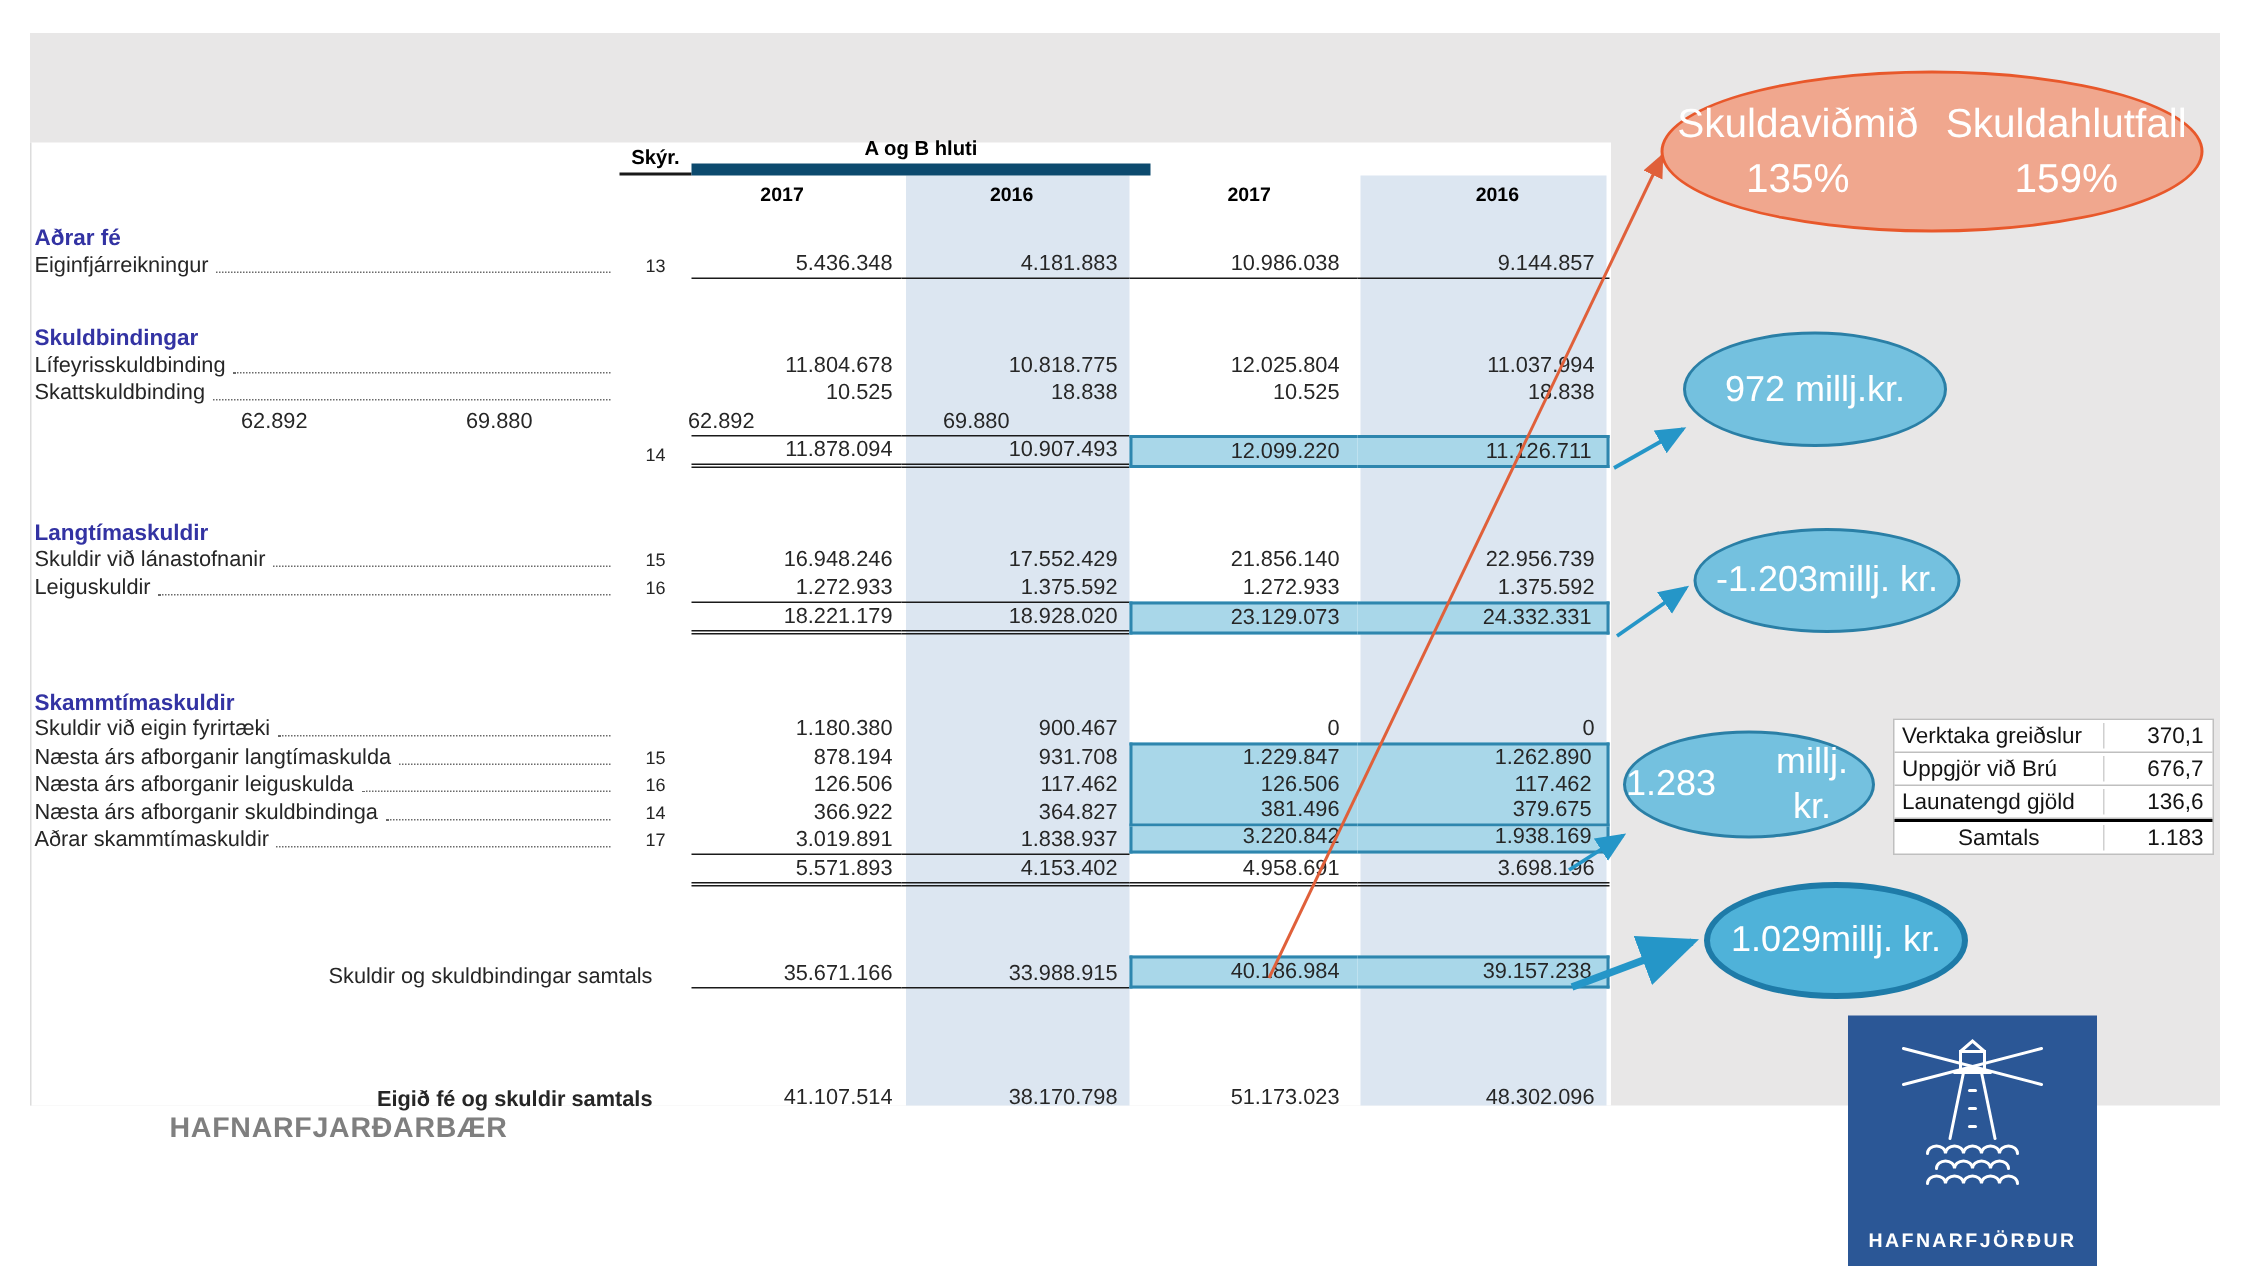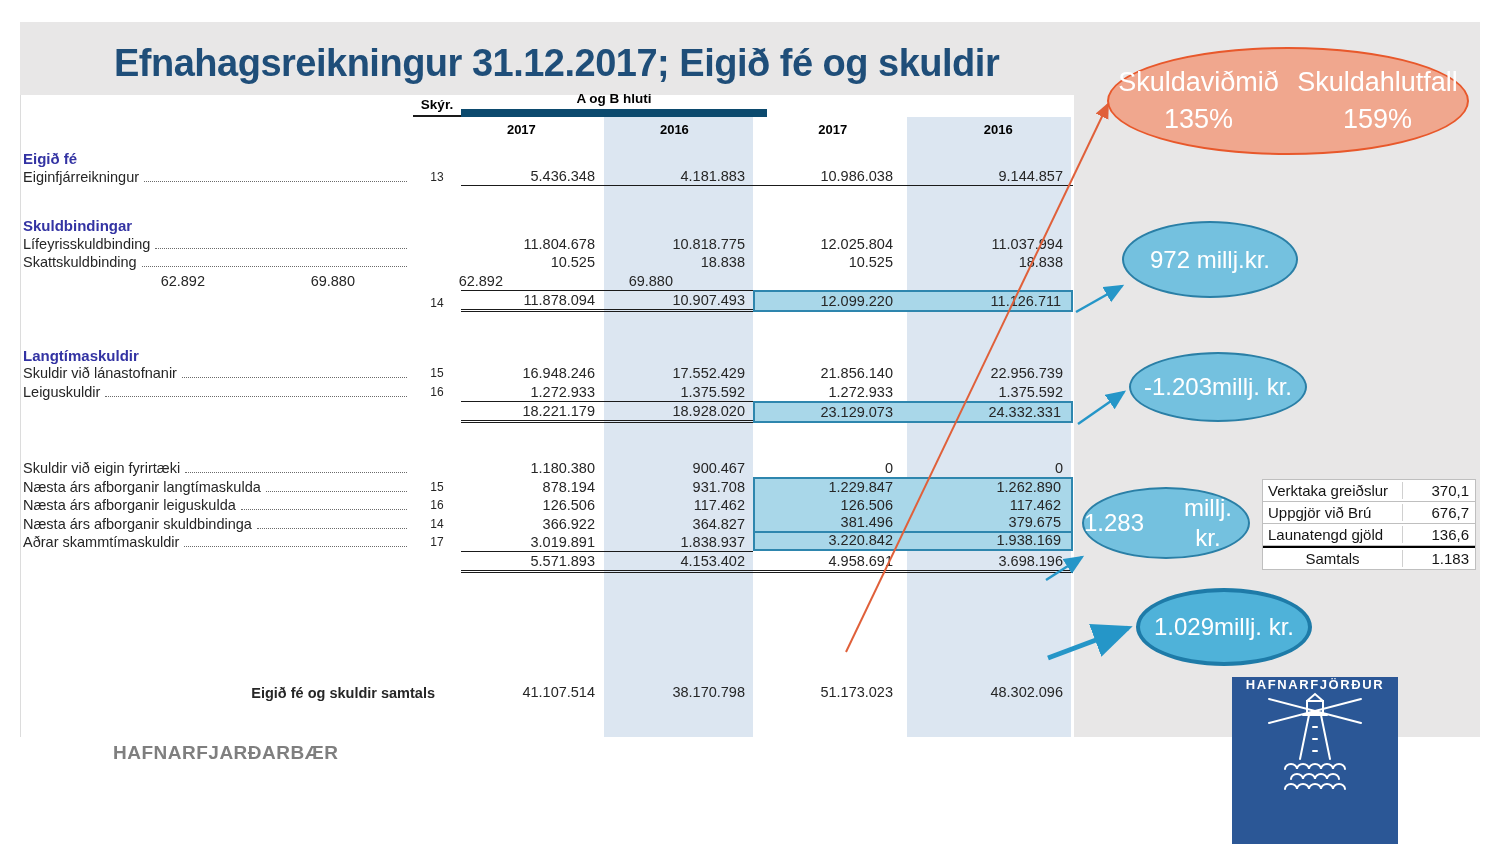--- a/index.html
+++ b/index.html
@@ -54,31 +54,30 @@
   .ov3{left:1082px;top:487px;width:168px;height:72px;gap:24px;}
   .ov4{left:1136px;top:588px;width:176px;height:78px;background:#4FB2D9;border:4px solid #1E7BA8;}
   .side-table{position:absolute;left:1262px;top:479px;background:#fff;border:1px solid #BFBFBF;
               font-size:15px;color:#141414;z-index:7;}
   .st-row{display:flex;height:21px;align-items:center;border-bottom:1px solid #BFBFBF;}
   .st-row.st-total{border-top:2.5px solid #000;border-bottom:none;}
   .st-l{width:140px;padding:0 5px;border-right:1px solid #D0D0D0;box-sizing:border-box;white-space:nowrap;}
   .st-total .st-l{text-align:center;}
   .st-v{width:60px;text-align:right;padding:0 6px;}
   .logo{position:absolute;left:1232px;top:677px;width:166px;height:167px;background:#2B5796;
-        z-index:7;display:flex;flex-direction:column;align-items:center;justify-content:flex-start;
+        z-index:7;display:flex;flex-direction:column;align-items:center;justify-content:flex-end;
         padding-bottom:10px;box-sizing:border-box;}
   .logo svg{position:absolute;top:10px;left:50%;transform:translateX(-50%);}
   .logo-text{font-size:13px;font-weight:bold;letter-spacing:1.6px;color:#fff;z-index:1;}
 </style>
 </head>
 <body>
 
 <div class="canvas">
   <div class="gray-bg"></div>
-  <div class="slide-title">Efnahagsreikningur 31.12.2017; Eigið fé og skuldir</div>
 
   <div class="panel">
     <div class="shade s1"></div>
     <div class="shade s2"></div>
 
     <div class="bs">
 
       <div class="row rh1">
         <div class="c lbl"></div>
         <div class="c hc skyrh">Skýr.</div>
@@ -90,21 +89,21 @@
         <div class="c skyr"></div>
         <div class="c c1 yr">2017</div>
         <div class="c c2 yr">2016</div>
         <div class="c c3 yr">2017</div>
         <div class="c c4 yr">2016</div>
       </div>
 
       <div class="sp" style="height:8px"></div>
 
       <div class="row rst">
-        <div class="c sec-title">Eigið fé</div>
+        <div class="c sec-title">Aðrar fé</div>
       </div>
       <div class="row r19">
         <div class="c lbl">
             <span class="txt">Eiginfjárreikningur</span>
             <span class="dots"></span>
           </div>
         <div class="c skyr">13</div>
         <div class="c n c1 u1">5.436.348</div>
         <div class="c n c2 u1">4.181.883</div>
         <div class="c n c3 u1">10.986.038</div>
@@ -185,20 +184,23 @@
         <div class="c lbl"></div>
         <div class="c skyr"></div>
         <div class="c n c1 tt td">18.221.179</div>
         <div class="c n c2 tt td">18.928.020</div>
         <div class="c n c3 hl hlt hlb hll">23.129.073</div>
         <div class="c n c4 hl hlt hlb hlr">24.332.331</div>
       </div>
 
       <div class="sp" style="height:36px"></div>
 
+      <div class="row rst">
+        <div class="c sec-title">Skammtímaskuldir</div>
+      </div>
       <div class="row r18">
         <div class="c lbl">
             <span class="txt">Skuldir við eigin fyrirtæki</span>
             <span class="dots"></span>
           </div>
         <div class="c skyr"></div>
         <div class="c n c1">1.180.380</div>
         <div class="c n c2">900.467</div>
         <div class="c n c3">0</div>
         <div class="c n c4">0</div>
@@ -251,20 +253,27 @@
         <div class="c lbl"></div>
         <div class="c skyr"></div>
         <div class="c n c1 tt td">5.571.893</div>
         <div class="c n c2 tt td">4.153.402</div>
         <div class="c n c3 td">4.958.691</div>
         <div class="c n c4 td">3.698.196</div>
       </div>
 
       <div class="sp" style="height:46px"></div>
 
+      <div class="row rt">
+        <div class="c sum-lbl">Skuldir og skuldbindingar samtals</div>
+        <div class="c n c1 u1">35.671.166</div>
+        <div class="c n c2 u1">33.988.915</div>
+        <div class="c n c3 hl hlt hlb hll">40.186.984</div>
+        <div class="c n c4 hl hlt hlb hlr">39.157.238</div>
+      </div>
 
       <div class="sp" style="height:60px"></div>
 
       <div class="row rt">
         <div class="c sum-lbl b">Eigið fé og skuldir samtals</div>
         <div class="c n c1">41.107.514</div>
         <div class="c n c2">38.170.798</div>
         <div class="c n c3">51.173.023</div>
         <div class="c n c4">48.302.096</div>
       </div>

